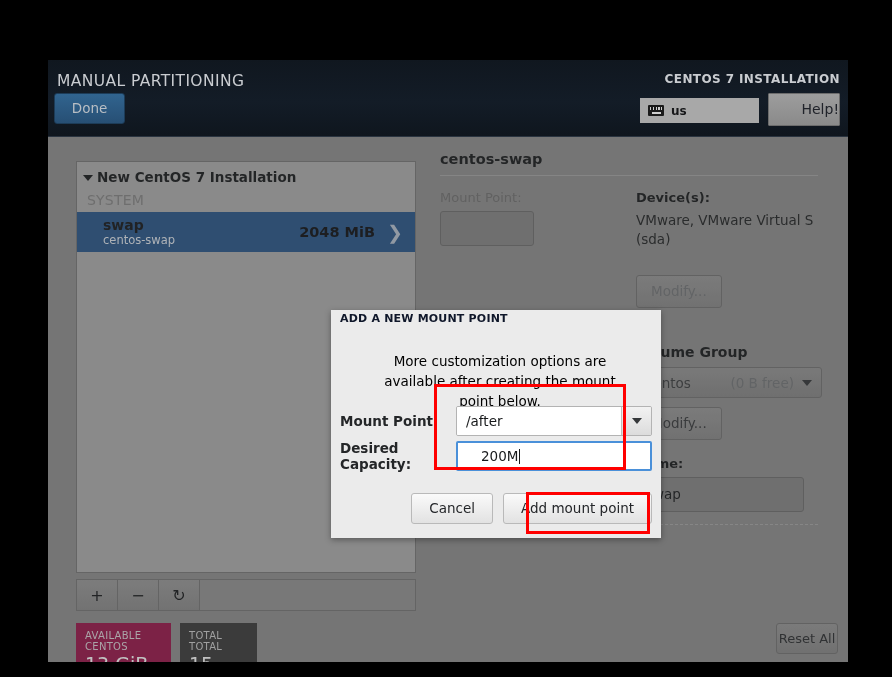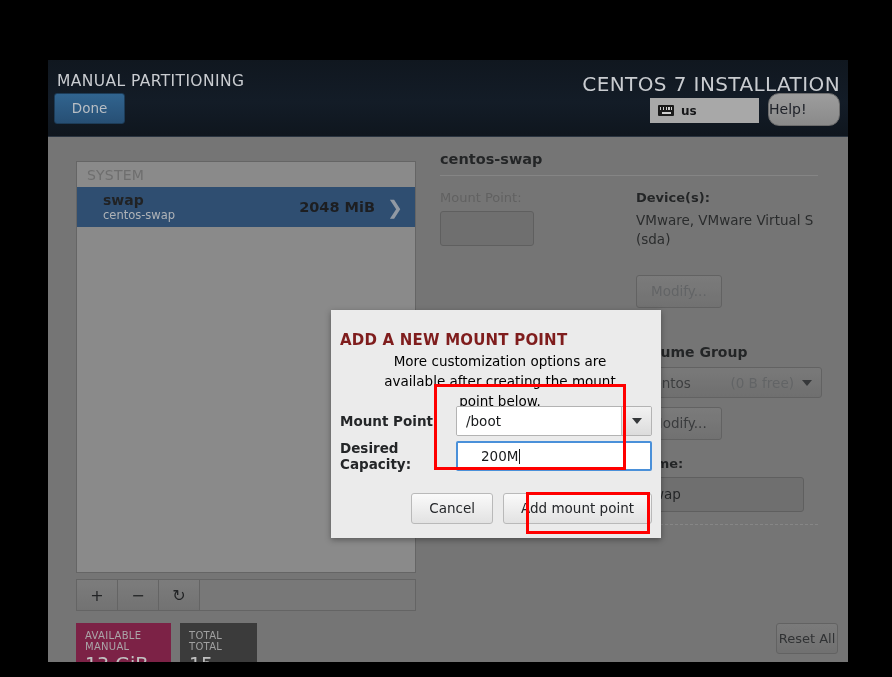--- a/index.html
+++ b/index.html
@@ -35,24 +35,24 @@
     top: 12px;
     font-size: 15.5px;
     letter-spacing: 0.4px;
     color: #c9ccd0;
     font-weight: 400;
   }
   .distro-title {
     position: absolute;
     right: 8px;
     top: 12px;
-    font-size: 20px;
+    font-size: 12px;
     letter-spacing: 0.4px;
     color: #c9ccd0;
-    font-weight: 400;
+    font-weight: 700;
   }
   .done-button {
     position: absolute;
     left: 6px;
     top: 33px;
     width: 71px;
     height: 31px;
     background: linear-gradient(to bottom, #2f628f 0%, #255danguage 0%, #27587f 100%);
     background: linear-gradient(to bottom, #31648f 0%, #274f74 100%);
     border: 1px solid #1d3c58;
@@ -60,21 +60,21 @@
     color: #b9bec4;
     font-size: 13.5px;
     line-height: 29px;
     text-align: center;
     cursor: pointer;
   }
   .kb-indicator {
     position: absolute;
     right: 89px;
     top: 38px;
-    width: 109px;
+    width: 119px;
     height: 25px;
     background: #a8a8a8;
     display: flex;
     align-items: center;
     padding-left: 8px;
     gap: 7px;
   }
   .kb-icon {
     width: 16px; height: 11px;
     background: #1a1a1a;
@@ -102,25 +102,25 @@
     color: #17181a;
   }
   .help-button {
     position: absolute;
     right: 8px;
     top: 33px;
     width: 72px;
     height: 33px;
     background: linear-gradient(to bottom, #9d9d9d 0%, #8a8a8a 100%);
     border: 1px solid #6c6c6c;
-    border-radius: 11px;
+    border-radius: 1px;
     color: #20232a;
     font-size: 14px;
     line-height: 31px;
-    text-align: left;
+    text-align: right;
     cursor: pointer;
   }
 
   
   .content {
     position: relative;
     height: 525px;
     background: #868686;
   }
 
@@ -356,24 +356,24 @@
     top: 250px;
     width: 330px;
     height: 228px;
     background: #ebebeb;
     box-shadow: 0 2px 6px rgba(0,0,0,0.35);
     z-index: 40;
   }
   .dlg-title {
     position: absolute;
     left: 9px;
-    top: 21px;
-    font-size: 15px;
-    font-weight: bold;
-    color: #7f1d1d;
+    top: 2px;
+    font-size: 11px;
+    font-weight: bold;
+    color: #0f172a;
     letter-spacing: 0.2px;
   }
   .dlg-sub {
     position: absolute;
     left: 34px;
     top: 41px;
     width: 270px;
     font-size: 13.5px;
     color: #000000;
     line-height: 20px;
@@ -490,20 +490,24 @@
       <span class="kb-icon"></span>
       <span class="kb-label">us</span>
     </div>
     <div class="help-button">Help!</div>
   </div>
 
   <div class="content">
 
     <div class="left-col">
       <div class="tree-box">
+        <div class="tree-header">
+          <span class="tri"></span>
+          <span>New CentOS 7 Installation</span>
+        </div>
         <div class="group-label">SYSTEM</div>
 
         <div class="part-row">
           <div class="part-names">
             <div class="part-name">swap</div>
             <div class="part-sub">centos-swap</div>
           </div>
           <div class="part-size">2048 MiB</div>
           <div class="part-chevron">❯</div>
         </div>
@@ -511,21 +515,21 @@
 
       <div class="btn-strip">
         <div class="strip-btn">+</div>
         <div class="strip-btn">−</div>
         <div class="strip-btn">↻</div>
         <div class="strip-filler"></div>
       </div>
 
       <div class="space-row">
         <div class="space-box avail">
-          <div class="space-cap">AVAILABLE MANUAL</div>
+          <div class="space-cap">AVAILABLE CENTOS</div>
           <div class="space-val">13 GiB</div>
         </div>
         <div class="space-box total">
           <div class="space-cap">TOTAL TOTAL</div>
           <div class="space-val">15 GiB</div>
         </div>
       </div>
 
     </div>
 
@@ -577,21 +581,21 @@
 
   <div id="dim-overlay"></div>
 
   <div id="modal-dialog">
     <div class="dlg-title">ADD A NEW MOUNT POINT</div>
     <div class="dlg-sub">More customization options are available after creating the mount point below.</div>
 
     <div class="dlg-row row-mp">
       <div class="dlg-lbl">Mount Point:</div>
       <div class="mp-combo">
-        <span class="mp-entry">/boot</span>
+        <span class="mp-entry">/after</span>
         <span class="mp-arrow">
           <span class="caret-dn"></span>
         </span>
       </div>
     </div>
 
     <div class="dlg-row row-dc">
       <div class="dlg-lbl">Desired Capacity:</div>
       <div class="dc-entry"><span>200M</span><span class="caret-bar"></span></div>
     </div>

